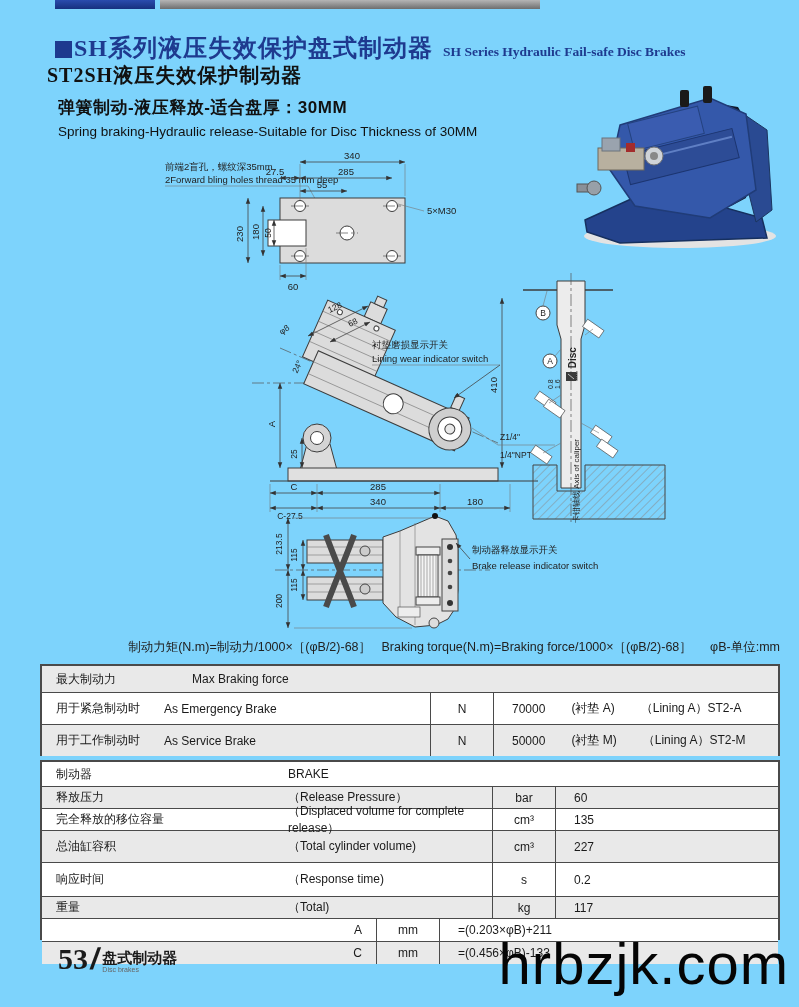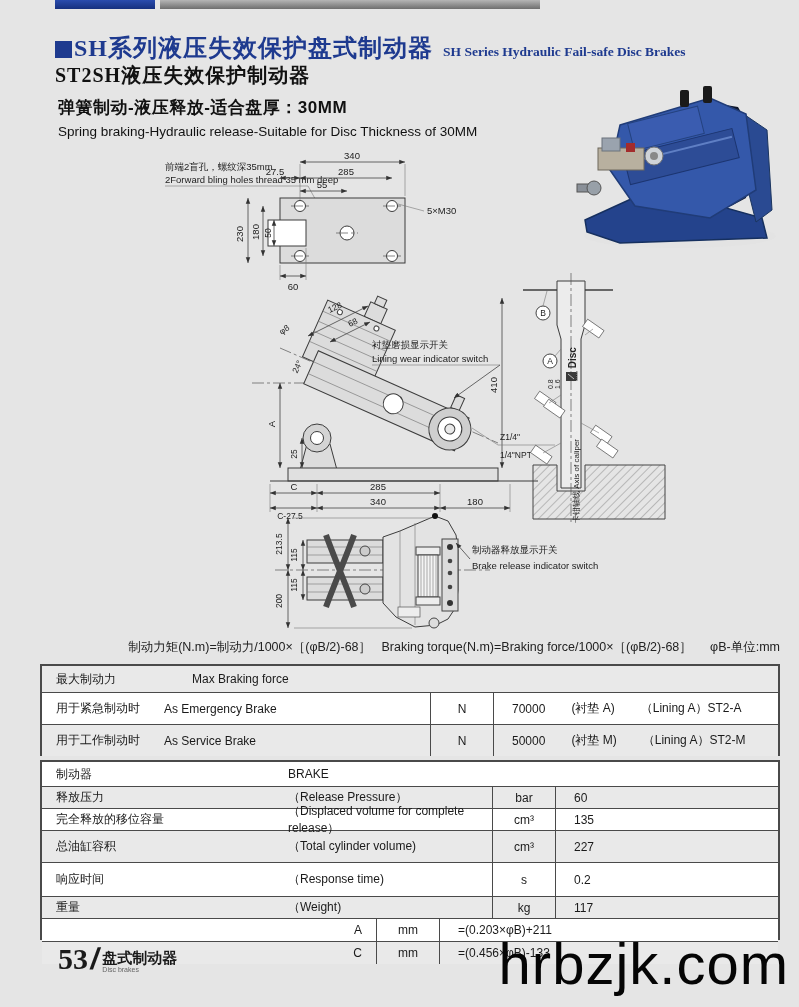--- a/index.html
+++ b/index.html
@@ -1,27 +1,27 @@
 <!DOCTYPE html>
 <html><head>
 <meta charset="utf-8">
 <style>
   html,body{margin:0;padding:0;background:#fff;}
-  .page{position:relative;width:799px;height:1007px;background:#e5e5e5;overflow:hidden;
+  .page{position:relative;width:799px;height:1007px;background:#7dd3fc;overflow:hidden;
         font-family:"Liberation Sans",sans-serif;color:#1a1a1a;}
   .abs{position:absolute;}
   
   .bar-blue{left:55px;top:0;width:100px;height:9px;background:linear-gradient(#2a4cae,#16307e);}
   .bar-gray{left:160px;top:0;width:380px;height:9px;background:linear-gradient(#b5b5b5,#6e6e6e);}
   
   .title-row{left:55px;top:32px;display:flex;align-items:baseline;gap:10px;white-space:nowrap;}
   .sq{display:inline-block;width:17px;height:17px;background:#1e3a8f;margin-right:2px;transform:translateY(2px);}
   .title-cn{font-family:"Liberation Serif",serif;font-weight:bold;font-size:24px;color:#1e3a8f;letter-spacing:1px;}
   .title-en{font-family:"Liberation Serif",serif;font-weight:bold;font-size:13.5px;color:#1e3a8f;}
-  .model-title{left:55px;top:62px;font-family:"Liberation Serif",serif;font-weight:bold;font-size:20px;color:#111;letter-spacing:1px;}
+  .model-title{left:47px;top:62px;font-family:"Liberation Serif",serif;font-weight:bold;font-size:20px;color:#111;letter-spacing:1px;}
   .feat-cn{left:58px;top:96px;font-size:17px;font-weight:bold;color:#111;letter-spacing:.5px;}
   .feat-en{left:58px;top:124px;font-size:13.5px;color:#111;}
   
   svg text{font-family:"Liberation Sans",sans-serif;fill:#222;}
   .dl{stroke:#444;stroke-width:.8;fill:none;}
   .thin{stroke:#777;stroke-width:.6;fill:none;}
   .edge{stroke:#3c3c3c;stroke-width:1;fill:#dcdcdc;}
   .edge2{stroke:#3c3c3c;stroke-width:1;fill:#ececec;}
   .cl{stroke:#555;stroke-width:.7;fill:none;stroke-dasharray:12 3 3 3;}
   .dt{font-size:9.5px;}
@@ -340,21 +340,21 @@
       <div class="c bl valc" style="width:273px;">227</div>
     </div>
     <div class="trow white" style="height:34px;">
       <div class="c cn-lab" style="width:246px;">响应时间</div>
       <div class="c en-lab">（Response  time)</div>
       <div class="c bl unitc">s</div>
       <div class="c bl valc" style="width:273px;">0.2</div>
     </div>
     <div class="trow gray" style="height:22px;">
       <div class="c cn-lab" style="width:246px;">重量</div>
-      <div class="c en-lab">（Weight)</div>
+      <div class="c en-lab">（Total)</div>
       <div class="c bl unitc">kg</div>
       <div class="c bl valc" style="width:273px;">117</div>
     </div>
     <div class="trow white" style="height:23px;">
       <div class="c ac-lab">A</div>
       <div class="c bl unitc">mm</div>
       <div class="c bl valc" style="width:273px;">=(0.203×φB)+211</div>
     </div>
     <div class="trow gray" style="height:23px;">
       <div class="c ac-lab">C</div>

